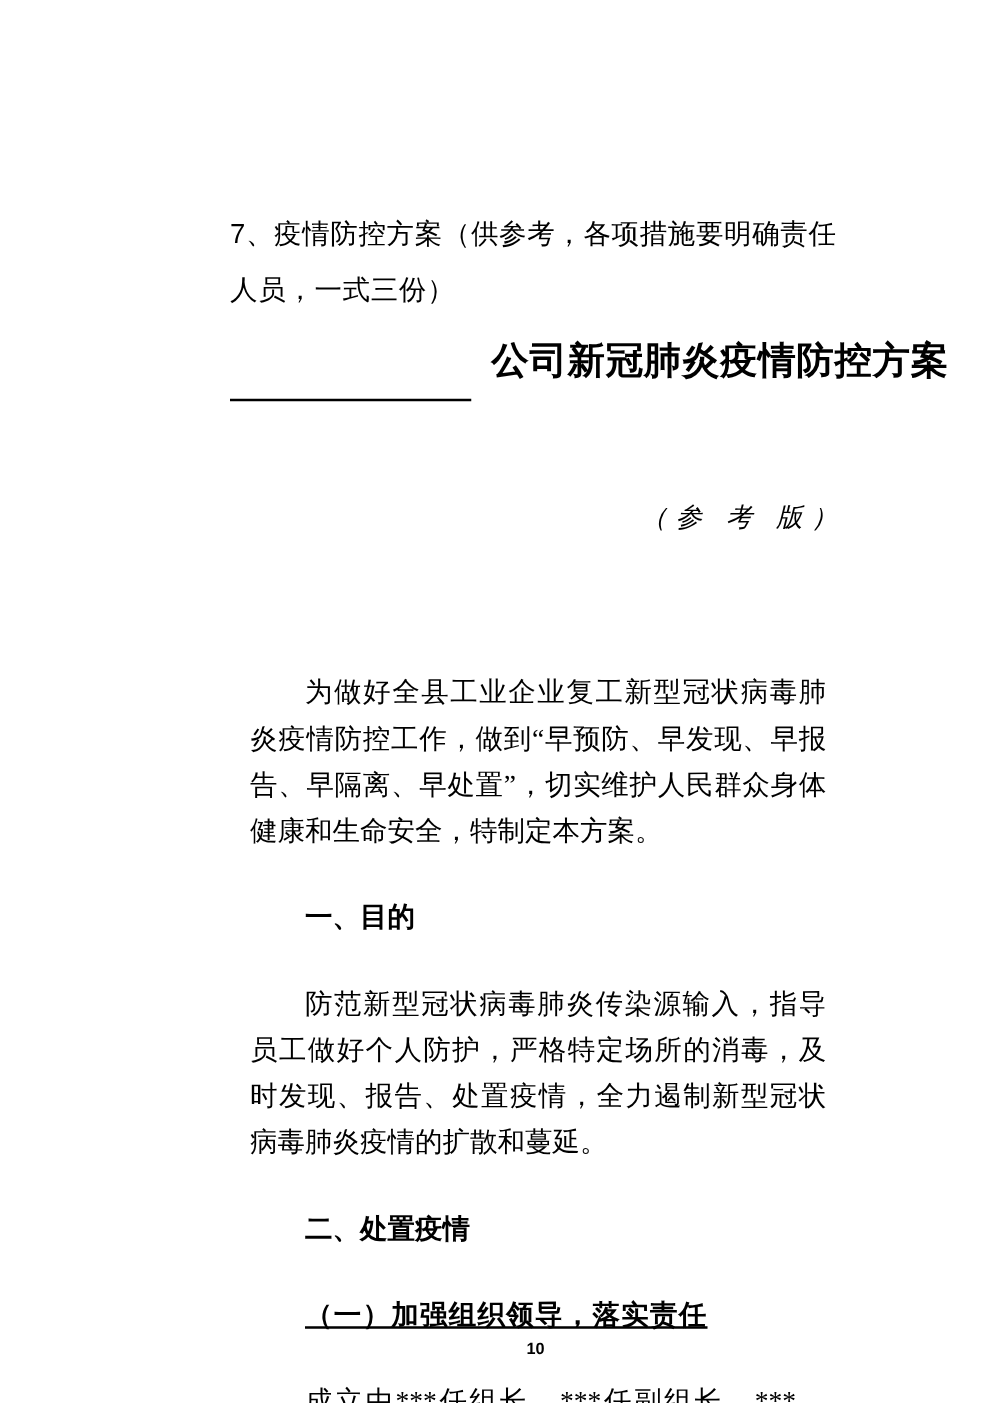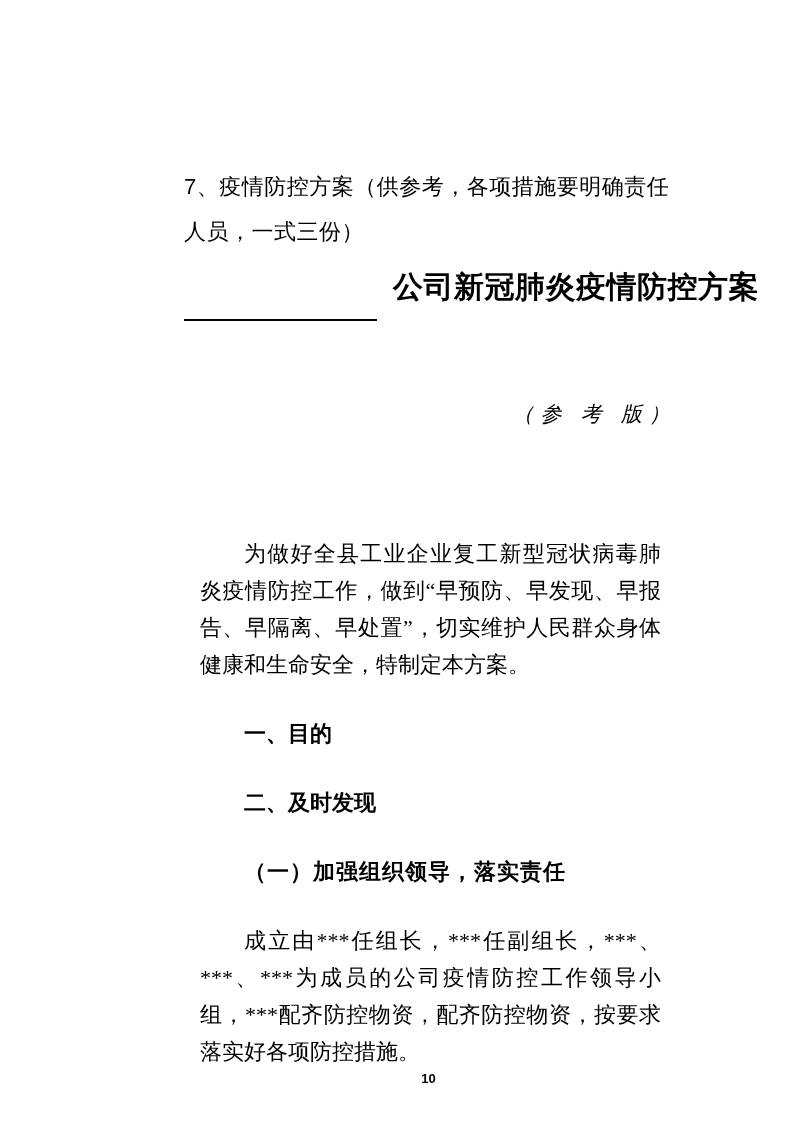--- a/index.html
+++ b/index.html
@@ -37,21 +37,21 @@
     height: 42px;
   }
   .blank-line {
     width: 193px;
     height: 10px;
     border-bottom: 2.5px solid #000000;
     margin-bottom: 5px;
     flex: 0 0 auto;
   }
   .title-text {
-    font-family: Liberation Mono, monospace;
+    font-family: Liberation Sans, sans-serif;
     font-size: 30px;
     font-weight: 600;
     line-height: 42px;
     white-space: nowrap;
     letter-spacing: 0.5px;
   }
   
   .subtitle {
     margin-top: 41px;
     text-align: right;
@@ -84,20 +84,21 @@
   }
   .sub-heading {
     font-family: "Liberation Serif", "DejaVu Serif", serif;
     font-size: 22px;
     line-height: 37px;
     font-weight: 700;
     text-indent: 44px;
     text-align: left;
     letter-spacing: 1px;
     margin: 0;
+    text-decoration: underline;
   }
   .page-number {
     position: absolute;
     top: 1022px;
     left: 0; width: 100%;
     text-align: center;
     font-family: "Liberation Sans", "DejaVu Sans", sans-serif;
     font-size: 13px;
     font-weight: 700;
     line-height: 18px;
@@ -115,22 +116,23 @@
       <span class="blank-line"></span>
       <span class="title-text">公司新冠肺炎疫情防控方案</span>
     </div>
 
     <div class="subtitle">（参 考 版）</div>
 
     <div class="flow">
       <p class="body-para">为做好全县工业企业复工新型冠状病毒肺炎疫情防控工作，做到“早预防、早发现、早报告、早隔离、早处置”，切实维护人民群众身体健康和生命安全，特制定本方案。</p>
 
       <h3 class="sec-heading">一、目的</h3>
+      <p class="body-para">防范新型冠状病毒肺炎传染源输入，指导员工做好个人防护，严格特定场所的消毒，及时发现、报告、处置疫情，全力遏制新型冠状病毒肺炎疫情的扩散和蔓延。</p>
 
-      <h3 class="sec-heading">二、及时发现</h3>
+      <h3 class="sec-heading">二、处置疫情</h3>
 
       <h4 class="sub-heading">（一）加强组织领导，落实责任</h4>
       <p class="body-para">成立由***任组长，***任副组长，***、***、***为成员的公司疫情防控工作领导小组，***配齐防控物资，配齐防控物资，按要求落实好各项防控措施。</p>
     </div>
 
   </div>
 
   <div class="page-number">10</div>
 </div>
 

